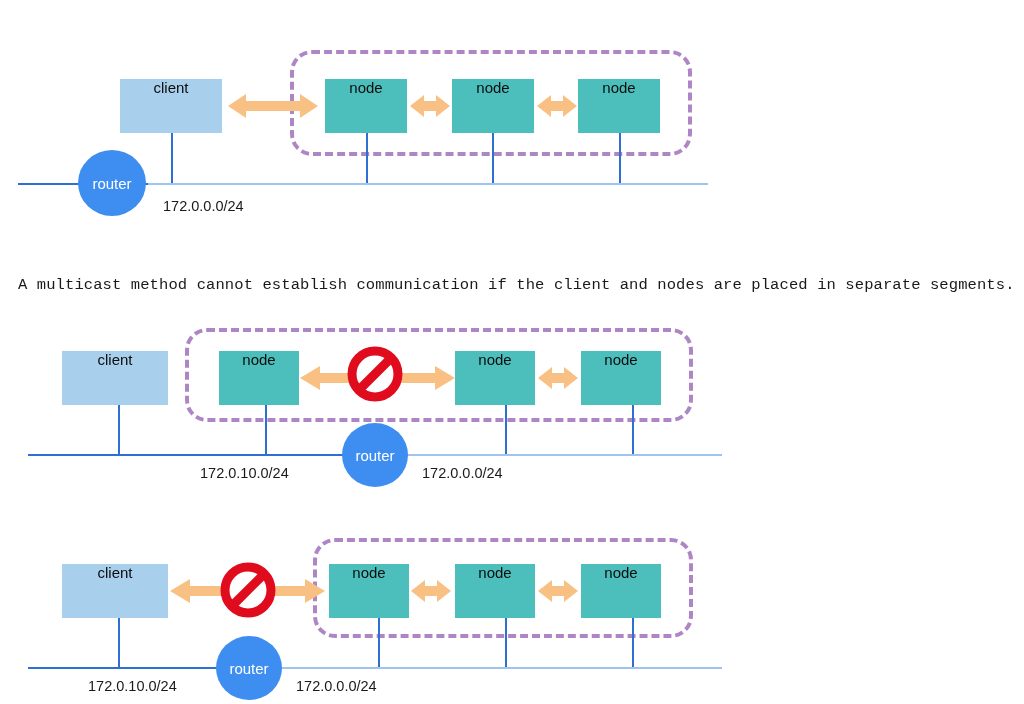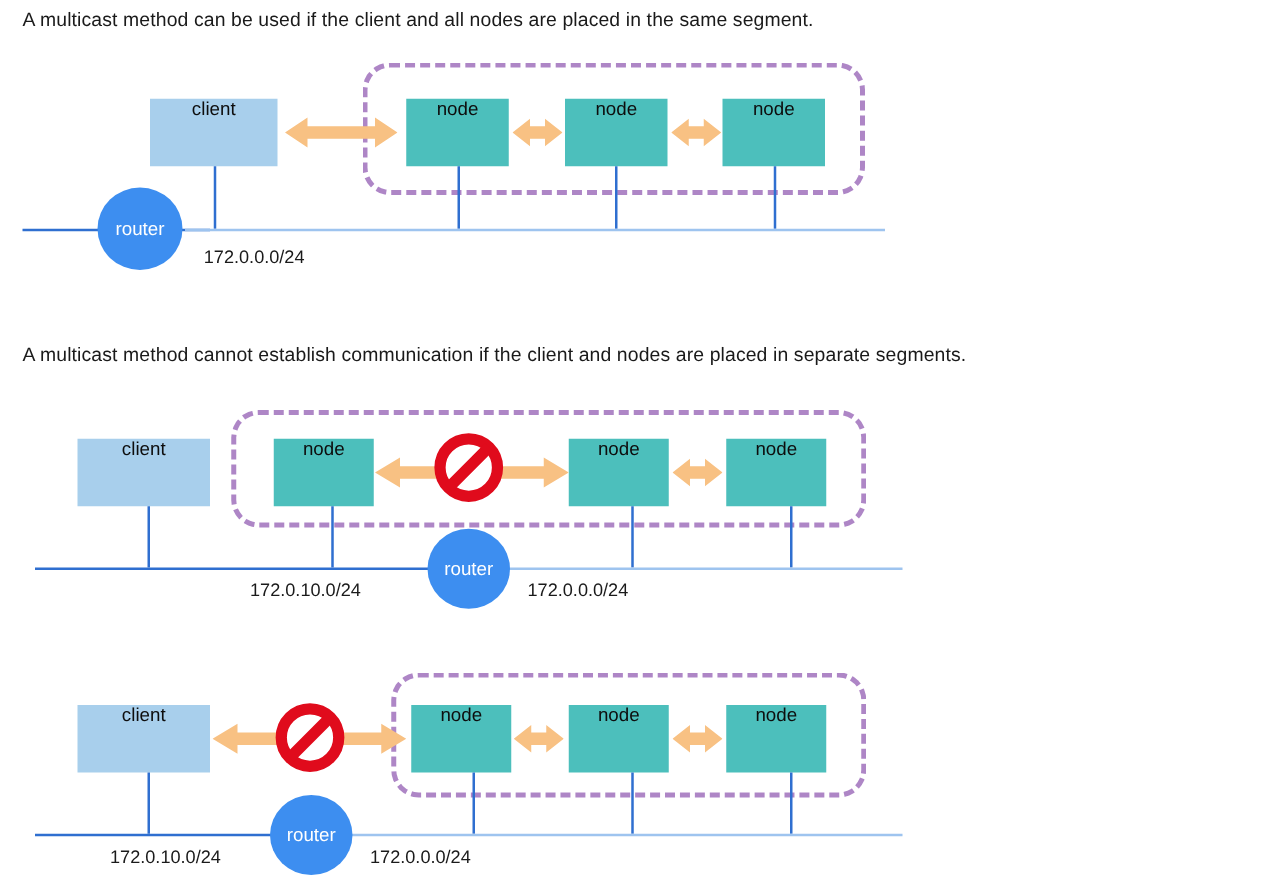--- a/index.html
+++ b/index.html
@@ -84,21 +84,20 @@
   .noentry {
     position: absolute;
   }
   .noentry svg { display: block; }
 </style>
 </head>
 <body>
 
 <div class="canvas">
 
-  <div class="caption" style="left:18px; top:8px;">A multicast method can be used if the client and all nodes are placed in the same segment.</div>
 
   <div class="dashbox" style="left:290px; top:50px; width:402px; height:106px;"></div>
 
   <div class="box client" style="left:120px; top:79px; width:102px; height:54px;">
     <span>client</span>
   </div>
 
   <div class="box node" style="left:325px; top:79px; width:82px; height:54px;">
     <span>node</span>
   </div>
@@ -132,21 +131,21 @@
 
   <div class="netline" style="left:18px; top:183px; width:150px;"></div>
   <div class="netline faded" style="left:148px; top:183px; width:560px;"></div>
 
   <div class="router" style="left:78px; top:150px; width:68px; height:66px;">
     <span>router</span>
   </div>
 
   <div class="iplabel" style="left:163px; top:198px;">172.0.0.0/24</div>
 
-  <div class="caption" style="left:18px; top:276px;">A multicast method cannot establish communication if the client and nodes are placed in separate segments.</div>
+  <div class="caption" style="left:18px; top:276px;font-family:Liberation Mono, monospace;">A multicast method cannot establish communication if the client and nodes are placed in separate segments.</div>
 
   <div class="dashbox" style="left:185px; top:328px; width:508px; height:94px;"></div>
 
   <div class="box client" style="left:62px; top:351px; width:106px; height:54px;">
     <span>client</span>
   </div>
 
   <div class="box node" style="left:219px; top:351px; width:80px; height:54px;">
     <span>node</span>
   </div>

